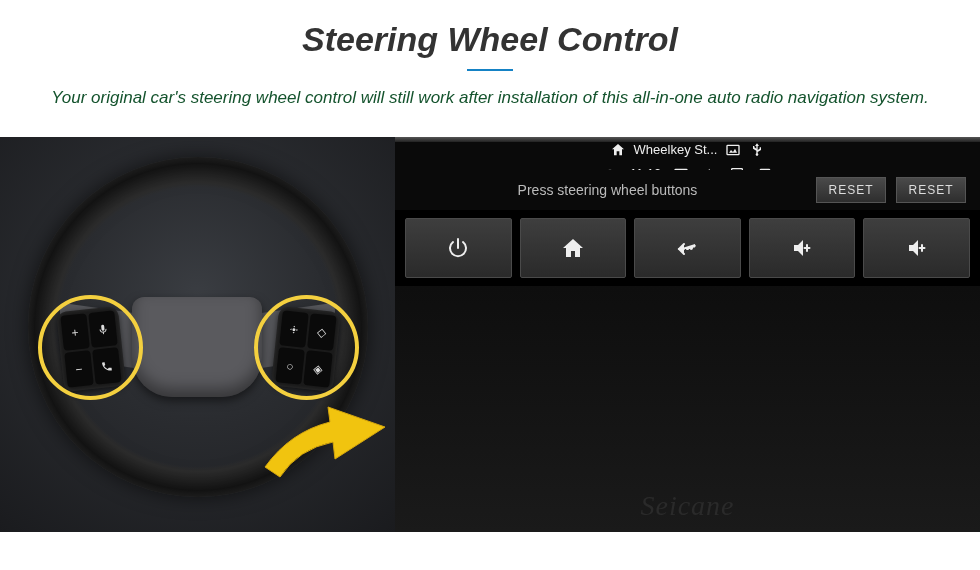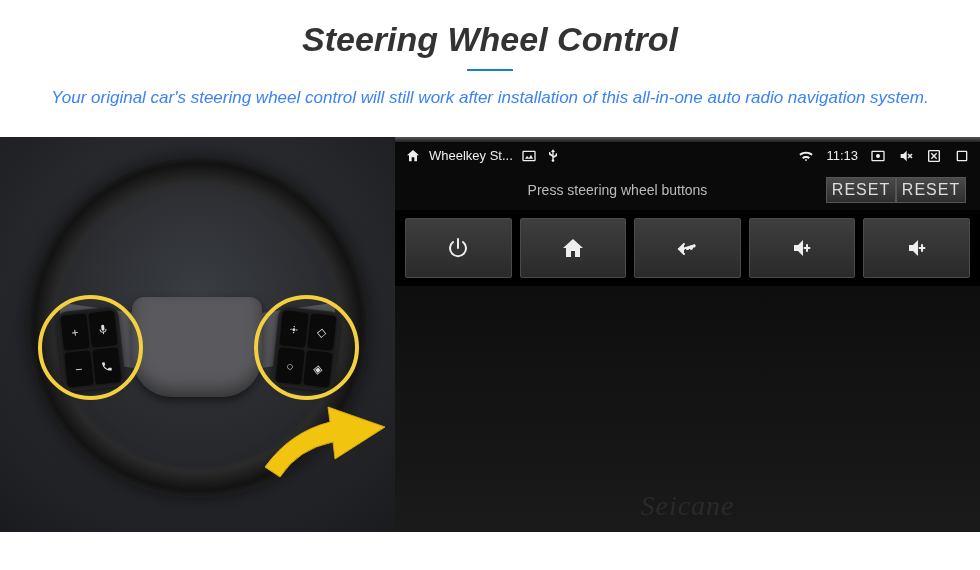--- a/index.html
+++ b/index.html
@@ -21,21 +21,21 @@
       color: #333;
     }
     .divider {
       width: 46px;
       height: 2px;
       background: #1582c5;
       margin: 10px auto 14px;
     }
     .description {
       font-size: 17px;
-      color: #3b82f6;
+      color: #14532d;
       line-height: 1.5;
       max-width: 880px;
       margin: 0 auto;
     }
     .main-panel {
       display: flex;
       width: 980px;
       height: 395px;
       margin-top: 8px;
     }
@@ -133,20 +133,21 @@
     }
     .status-bar {
       height: 28px;
       display: flex;
       align-items: center;
       padding: 0 10px;
       font-size: 13px;
       color: #eee;
       gap: 8px;
       background: #0a0a0a;
+      flex-direction: column;
     }
     .status-app {
       display: flex;
       align-items: center;
       gap: 8px;
       flex: 1;
     }
     .status-right {
       display: flex;
       align-items: center;
@@ -159,35 +160,35 @@
       align-items: center;
       justify-content: center;
       color: #eee;
     }
     .status-icon svg { width: 16px; height: 16px; }
     .toolbar {
       height: 40px;
       display: flex;
       align-items: center;
       padding: 0 14px;
-      gap: 0;
+      gap: 10px;
       font-size: 13px;
       background: #0a0a0a;
     }
     .toolbar-prompt {
       flex: 1;
       text-align: center;
       color: #bbb;
       font-size: 14px;
     }
     .tool-btn {
       background: linear-gradient(#4a4a4a, #2e2e2e);
       border: 1px solid #555;
       color: #ddd;
-      font-size: 16px;
+      font-size: 12px;
       width: 70px;
       height: 26px;
       display: flex;
       align-items: center;
       justify-content: center;
       letter-spacing: 1px;
       cursor: pointer;
     }
     .button-grid {
       display: flex;

